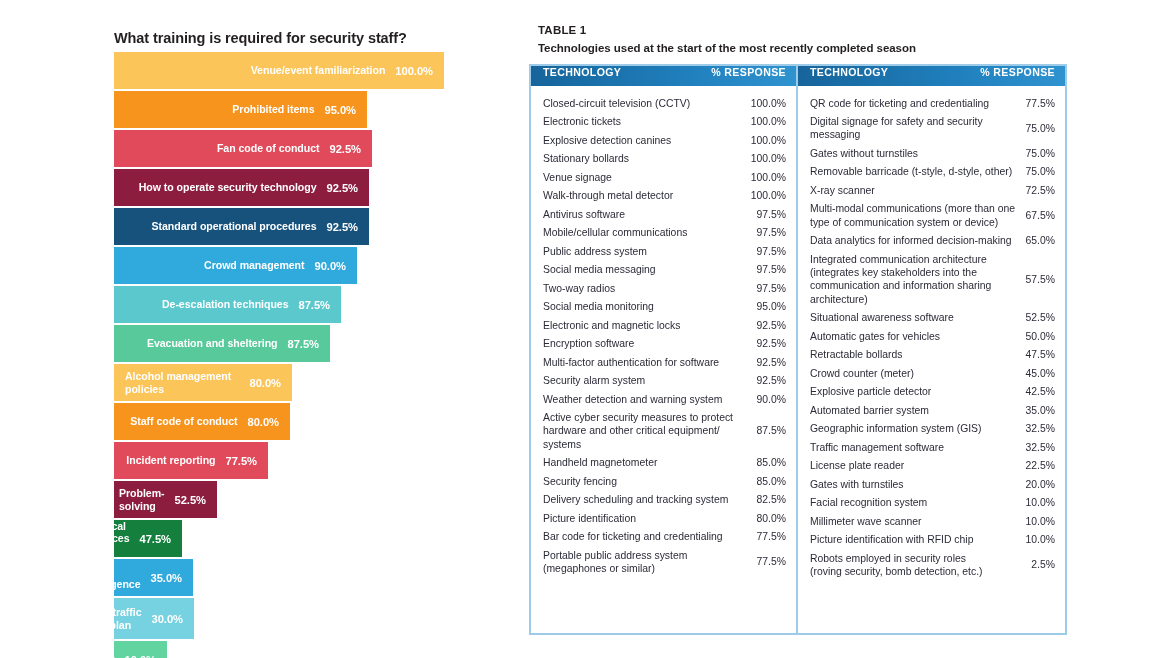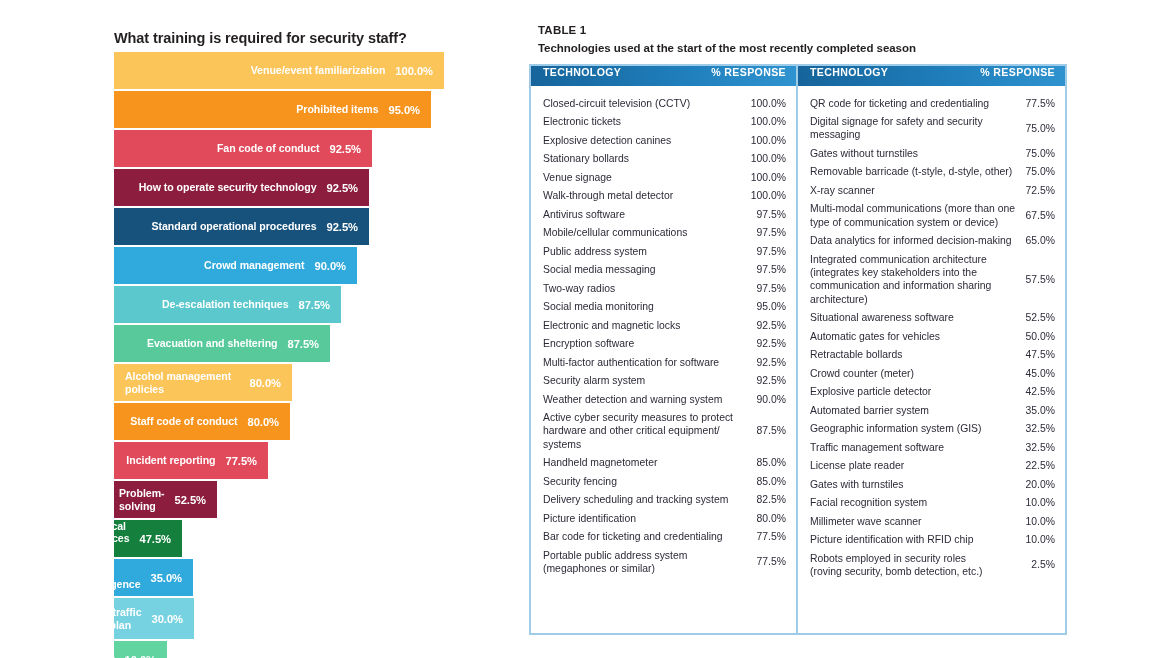--- a/index.html
+++ b/index.html
@@ -137,21 +137,21 @@
 <section id="chart-panel">
   <h1 id="chart-title">What training is required for security staff?</h1>
   <div id="bars">
       <div class="bar-row">
         <div class="bar" style="background: rgb(251, 197, 90); width: 330px;">
           <span class="bar-label">Venue/event familiarization</span>
           <span class="bar-value">100.0%</span>
         </div>
       </div>
       <div class="bar-row">
-        <div class="bar" style="background: rgb(247, 148, 30); width: 317px;">
+        <div class="bar" style="background: rgb(247, 148, 30); width: 253px;">
           <span class="bar-label">Prohibited items</span>
           <span class="bar-value">95.0%</span>
         </div>
       </div>
       <div class="bar-row">
         <div class="bar" style="background: rgb(224, 74, 90); width: 258px;">
           <span class="bar-label">Fan code of conduct</span>
           <span class="bar-value">92.5%</span>
         </div>
       </div>

